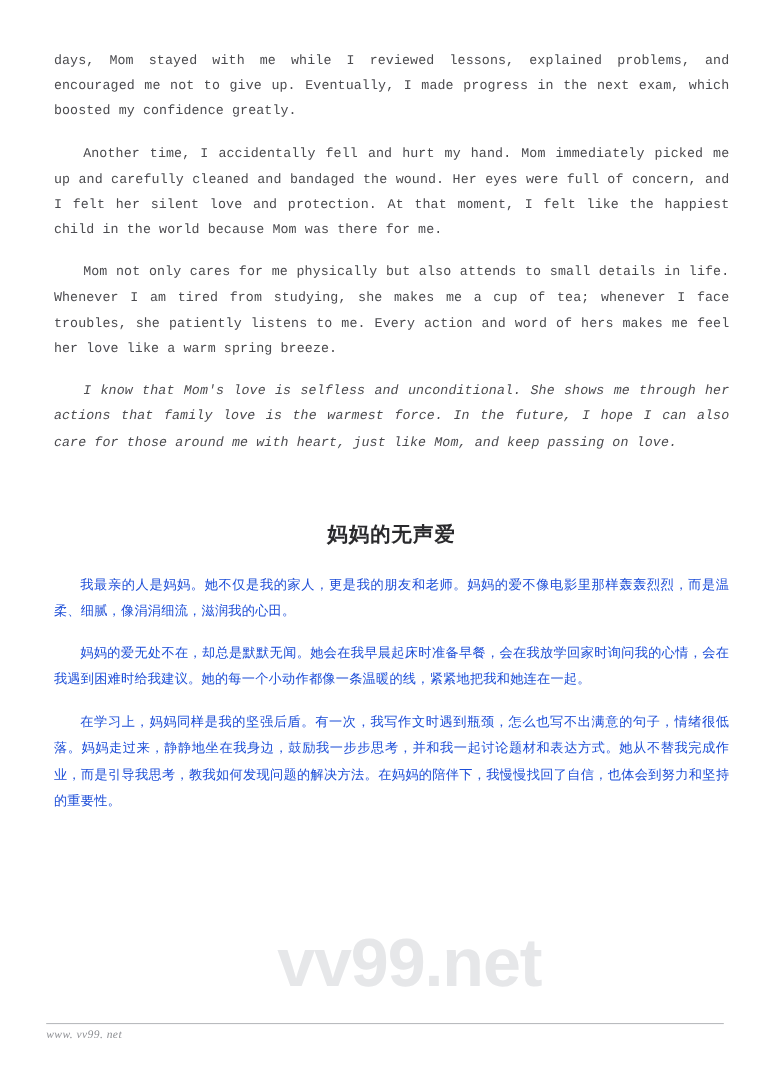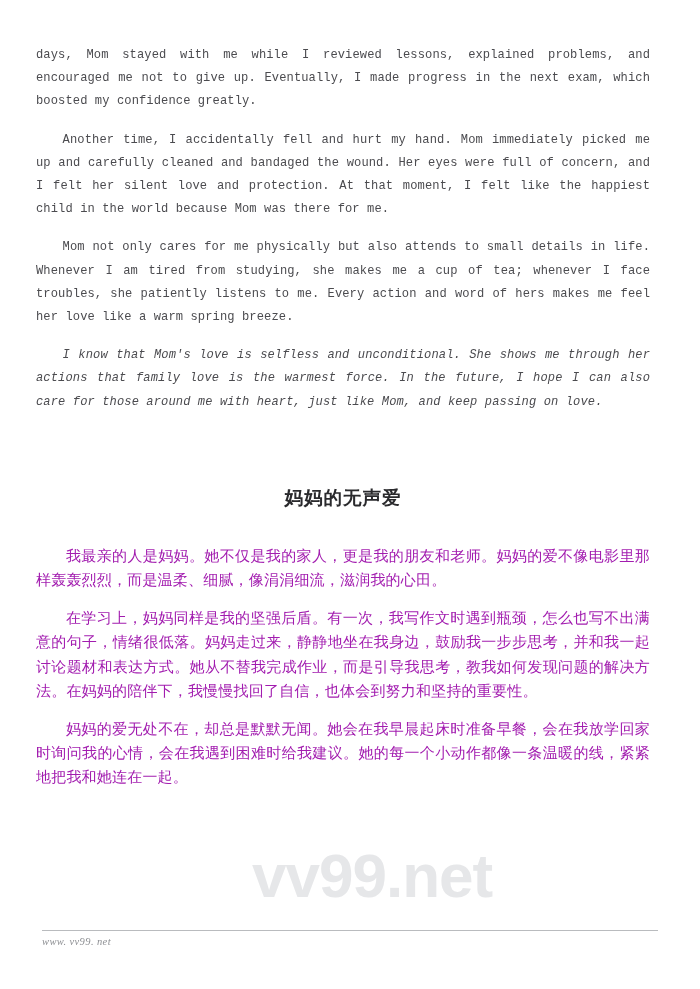--- a/index.html
+++ b/index.html
@@ -28,21 +28,21 @@
     color: #e6e7e9;
     white-space: nowrap;
     z-index: 0;
     user-select: none;
     text-align: center;
   }
 
   
   .content {
     position: absolute;
-    left: 36px;
+    left: 49px;
     top: 0;
     width: 614px;
     z-index: 2;
   }
 
   .en-block {
     padding-top: 44px;
   }
 
   p.en {
@@ -55,40 +55,40 @@
     text-justify: inter-word;
     text-indent: 0;
     letter-spacing: 0.1px;
   }
   p.en.indent {
     text-indent: 2.2em;
   }
   p.en:last-child { margin-bottom: 0; font-style: italic; }
 
   .cn-title {
-    margin: 12px;
+    margin: 0;
     padding-top: 59px;
     text-align: center;
     font-family: "Liberation Sans", "DejaVu Sans", sans-serif;
     font-size: 18.5px;
     font-weight: bold;
     color: #2a2a2d;
     letter-spacing: 1px;
   }
 
   .cn-block {
     padding-top: 22px;
   }
 
   p.cn {
     margin: 0 0 14px 0;
-    font-family: Liberation Sans, sans-serif;
-    font-size: 15px;
+    font-family: Liberation Mono, monospace;
+    font-size: 12px;
     line-height: 24.2px;
-    color: #a21caf;
+    color: #1d4ed8;
     text-align: justify;
     text-indent: 2em;
     letter-spacing: 0.2px;
   }
   p.cn:last-child { margin-bottom: 0; }
 
   
   .footer {
     position: absolute;
     left: 42px;
@@ -124,22 +124,22 @@
       <p class="en">days, Mom stayed with me while I reviewed lessons, explained problems, and encouraged me not to give up. Eventually, I made progress in the next exam, which boosted my confidence greatly.</p>
       <p class="en indent">Another time, I accidentally fell and hurt my hand. Mom immediately picked me up and carefully cleaned and bandaged the wound. Her eyes were full of concern, and I felt her silent love and protection. At that moment, I felt like the happiest child in the world because Mom was there for me.</p>
       <p class="en indent">Mom not only cares for me physically but also attends to small details in life. Whenever I am tired from studying, she makes me a cup of tea; whenever I face troubles, she patiently listens to me. Every action and word of hers makes me feel her love like a warm spring breeze.</p>
       <p class="en indent">I know that Mom's love is selfless and unconditional. She shows me through her actions that family love is the warmest force. In the future, I hope I can also care for those around me with heart, just like Mom, and keep passing on love.</p>
     </div>
 
     <h1 class="cn-title">妈妈的无声爱</h1>
 
     <div class="cn-block">
       <p class="cn">我最亲的人是妈妈。她不仅是我的家人，更是我的朋友和老师。妈妈的爱不像电影里那样轰轰烈烈，而是温柔、细腻，像涓涓细流，滋润我的心田。</p>
+      <p class="cn">妈妈的爱无处不在，却总是默默无闻。她会在我早晨起床时准备早餐，会在我放学回家时询问我的心情，会在我遇到困难时给我建议。她的每一个小动作都像一条温暖的线，紧紧地把我和她连在一起。</p>
       <p class="cn">在学习上，妈妈同样是我的坚强后盾。有一次，我写作文时遇到瓶颈，怎么也写不出满意的句子，情绪很低落。妈妈走过来，静静地坐在我身边，鼓励我一步步思考，并和我一起讨论题材和表达方式。她从不替我完成作业，而是引导我思考，教我如何发现问题的解决方法。在妈妈的陪伴下，我慢慢找回了自信，也体会到努力和坚持的重要性。</p>
-      <p class="cn">妈妈的爱无处不在，却总是默默无闻。她会在我早晨起床时准备早餐，会在我放学回家时询问我的心情，会在我遇到困难时给我建议。她的每一个小动作都像一条温暖的线，紧紧地把我和她连在一起。</p>
     </div>
 
   </div>
 
   <div class="footer">
     <div class="footer-rule"></div>
     <div class="footer-text">www. vv99. net</div>
   </div>
 
 </div>

